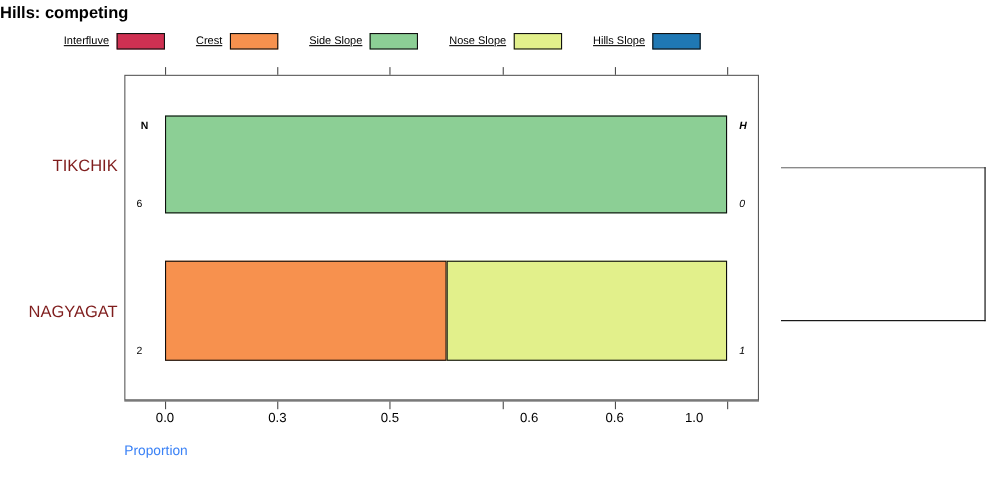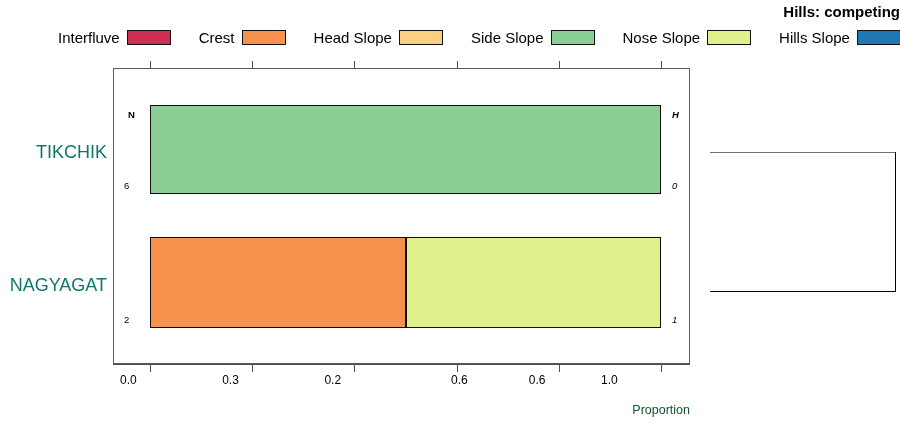--- a/index.html
+++ b/index.html
@@ -21,21 +21,21 @@
     width: 900px;
     height: 440px;
   }
 
   
   .chart-title {
     position: absolute;
     left: 0;
     top: 3px;
     width: 900px;
-    text-align: right;
+    text-align: left;
     font-size: 15px;
     font-weight: bold;
     letter-spacing: 0px;
     color: #000;
   }
 
   
   .legend {
     position: absolute;
     left: 58px;
@@ -44,23 +44,24 @@
     display: flex;
     flex-direction: row;
     align-items: center;
   }
   .legend-entry {
     display: flex;
     flex-direction: row;
     align-items: center;
   }
   .legend-label {
-    font-size: 15px;
+    font-size: 10px;
     color: #000;
     white-space: nowrap;
+    text-decoration: underline;
   }
   .legend-swatch {
     width: 44px;
     height: 15px;
     border: 1px solid #111111;
     margin-left: 7px;
     margin-right: 28px;
     box-sizing: border-box;
   }
   .legend-entry:last-child .legend-swatch { margin-right: 0; }
@@ -98,39 +99,40 @@
     width: 1px;
     height: 7px;
     background: #4d4d4d;
     top: 61px;
   }
   .tick-label {
     position: absolute;
     top: 373px;
     font-size: 12px;
     color: #000;
+    text-align: center;
     width: 60px;
     margin-left: -30px;
   }
   .axis-title {
     position: absolute;
     left: 113px;
     top: 403px;
     width: 577px;
-    text-align: right;
+    text-align: left;
     font-size: 12.5px;
-    color: #14532d;
+    color: #3b82f6;
   }
 
   
   .row-label {
     position: absolute;
     right: 0;
-    font-size: 18px;
-    color: #0f766e;
+    font-size: 15px;
+    color: #7f1d1d;
     white-space: nowrap;
     text-align: right;
   }
   .row-label-wrap {
     position: absolute;
     left: 0;
     width: 107px;
     height: 16px;
   }
 
@@ -172,24 +174,20 @@
   <div class="chart-title">Hills: competing</div>
 
   <div class="legend" id="legend">
       <div class="legend-entry">
         <span class="legend-label">Interfluve</span>
         <span class="legend-swatch" style="background: rgb(207, 48, 82);"></span>
       </div>
       <div class="legend-entry">
         <span class="legend-label">Crest</span>
         <span class="legend-swatch" style="background: rgb(247, 145, 78);"></span>
-      </div>
-      <div class="legend-entry">
-        <span class="legend-label">Head Slope</span>
-        <span class="legend-swatch" style="background: rgb(251, 208, 128);"></span>
       </div>
       <div class="legend-entry">
         <span class="legend-label">Side Slope</span>
         <span class="legend-swatch" style="background: rgb(140, 207, 149);"></span>
       </div>
       <div class="legend-entry">
         <span class="legend-label">Nose Slope</span>
         <span class="legend-swatch" style="background: rgb(226, 240, 139);"></span>
       </div>
       <div class="legend-entry">
@@ -204,21 +202,21 @@
 
   <div id="ticks-layer">
       <div class="tick" style="left: 150px;"></div>
       <div class="tick-top" style="left: 150px;"></div>
       <div class="tick-label" style="left: 150px;">0.0</div>
       <div class="tick" style="left: 252.2px;"></div>
       <div class="tick-top" style="left: 252.2px;"></div>
       <div class="tick-label" style="left: 252.2px;">0.3</div>
       <div class="tick" style="left: 354.4px;"></div>
       <div class="tick-top" style="left: 354.4px;"></div>
-      <div class="tick-label" style="left: 354.4px;">0.2</div>
+      <div class="tick-label" style="left: 354.4px;">0.5</div>
       <div class="tick" style="left: 456.6px;"></div>
       <div class="tick-top" style="left: 456.6px;"></div>
       <div class="tick-label" style="left: 481px;">0.6</div>
       <div class="tick" style="left: 558.8px;"></div>
       <div class="tick-top" style="left: 558.8px;"></div>
       <div class="tick-label" style="left: 558.8px;">0.6</div>
       <div class="tick" style="left: 661px;"></div>
       <div class="tick-top" style="left: 661px;"></div>
       <div class="tick-label" style="left: 631px;">1.0</div>
     </div>

